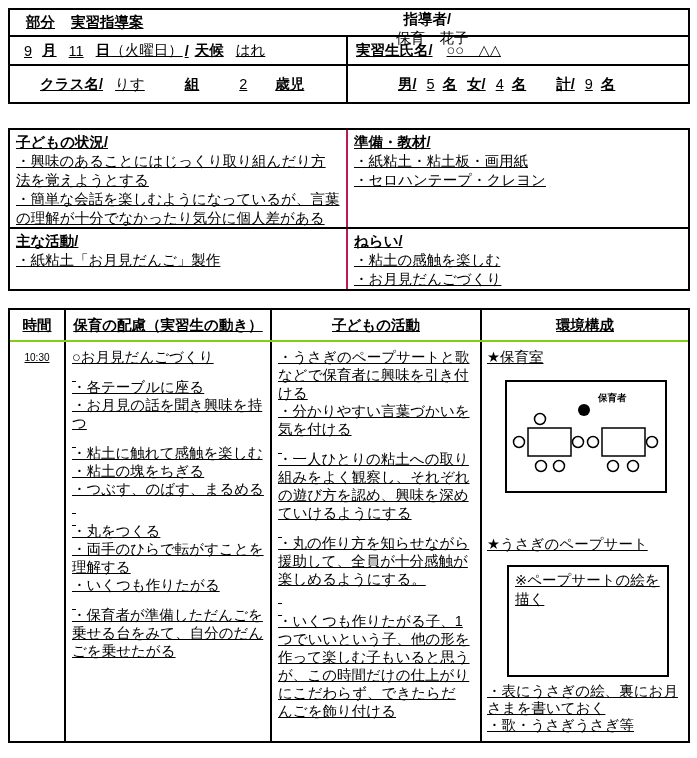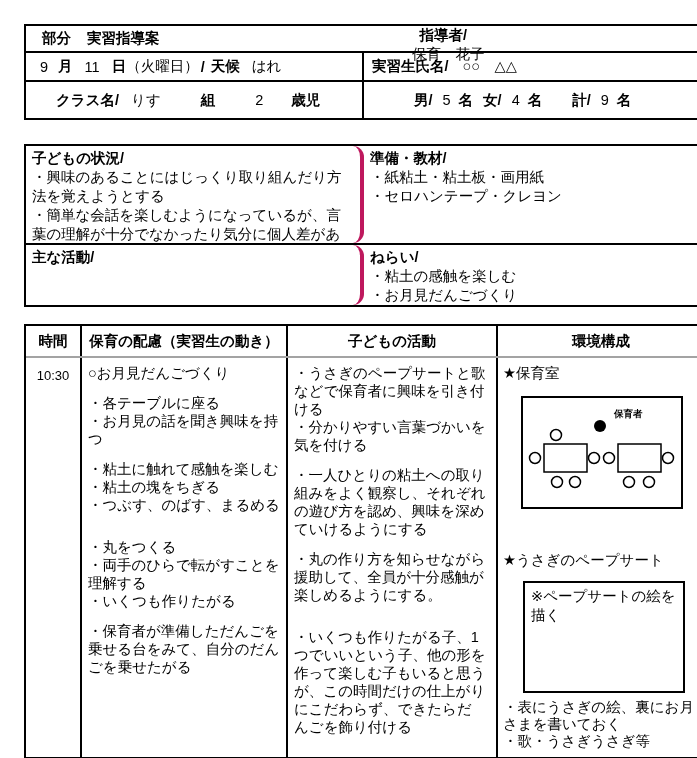--- a/index.html
+++ b/index.html
@@ -2,48 +2,48 @@
 <html><head>
 <meta charset="utf-8">
 <style>
   html,body{margin:0;padding:0;background:#fff;}
   body{
     width:697px;height:758px;
     font-family:"Liberation Sans","DejaVu Sans",sans-serif;
     color:#000;
     -webkit-text-size-adjust:none;
   }
-  .sheet{box-sizing:border-box;width:697px;height:758px;padding:24px;position:relative;}
+  .sheet{box-sizing:border-box;width:697px;height:758px;padding:8px;position:relative;text-decoration:underline;}
   .tbl{box-sizing:border-box;width:682px;border:2px solid #000;background:#fff;}
   
   .t1{margin-bottom:24px;}
   .t1 .r1{position:relative;height:25px;border-bottom:2px solid #000;display:flex;align-items:center;}
   .t1 .r1 .left{padding-left:16px;font-size:14.5px;}
   .t1 .r1 .right{position:absolute;left:376px;top:0;height:100%;display:flex;align-items:center;font-size:14.5px;flex-direction:column;}
   .t1 .row2{display:grid;grid-template-columns:338px 1fr;height:27px;border-bottom:2px solid #000;}
   .t1 .row3{display:grid;grid-template-columns:338px 1fr;height:36px;}
   .t1 .cell{display:flex;align-items:center;font-size:14.5px;overflow:hidden;white-space:nowrap;}
   .t1 .cl{border-right:2px solid #000;padding-left:4px;}
   .t1 .cr{padding-left:8px;}
   
   .t2{margin-bottom:17px;}
   .t2 .row{display:grid;grid-template-columns:338px 1fr;}
   .t2 .rowA{height:97px;border-bottom:2px solid #000;}
   .t2 .rowB{height:60px;}
   .t2 .cell{box-sizing:border-box;padding:3px 6px;overflow:hidden;}
-  .t2 .cl{border-right:4px solid #be185d;border-radius:11px;}
+  .t2 .cl{border-right:2px solid #be185d;}
   .t2 .title{font-weight:bold;font-size:14.5px;line-height:19px;}
   
-  .t3 .hrow{display:grid;grid-template-columns:54px 206px 210px 1fr;height:30px;border-bottom:2px solid #a3a3a3;}
+  .t3 .hrow{display:grid;grid-template-columns:54px 206px 210px 1fr;height:30px;border-bottom:2px solid #84cc16;}
   .t3 .hcell{display:flex;align-items:center;justify-content:center;font-weight:bold;font-size:14.5px;border-left:2px solid #000;overflow:hidden;white-space:nowrap;}
   .t3 .hcell:first-child{border-left:none;}
   .t3 .brow{display:grid;grid-template-columns:54px 206px 210px 1fr;height:399px;}
   .t3 .bcell{box-sizing:border-box;border-left:2px solid #000;padding:6px;overflow:hidden;}
   .t3 .bcell:first-child{border-left:none;}
-  .t3 .timecell{text-align:center;padding-top:10px;font-size:13px;}
+  .t3 .timecell{text-align:center;padding-top:10px;font-size:10px;}
   .t3 .carecell{padding-right:10px;}
   .t3 .envcell{padding:6px 5px;}
   
   .line{font-size:14.5px;line-height:18px;min-height:18px;
         word-break:break-all;overflow-wrap:anywhere;}
   .blank{height:12px;min-height:12px;}
   .t2 .line{line-height:19px;min-height:19px;}
   
   .env-label{font-size:14.5px;line-height:18px;}
   .room-svg{display:block;margin:14px 0 0 18px;}
@@ -117,20 +117,23 @@
         <div class="title">準備・教材/</div>
         <div>
             <div class="line">・紙粘土・粘土板・画用紙</div>
             <div class="line">・セロハンテープ・クレヨン</div>
           </div>
       </div>
     </div>
     <div class="row rowB">
       <div class="cell cl">
         <div class="title">主な活動/</div>
+        <div>
+            <div class="line">・紙粘土「お月見だんご」製作</div>
+          </div>
       </div>
       <div class="cell">
         <div class="title">ねらい/</div>
         <div>
             <div class="line">・粘土の感触を楽しむ</div>
             <div class="line">・お月見だんごづくり</div>
             <div class="line">・感性をはぐくむ</div>
           </div>
       </div>
     </div>

